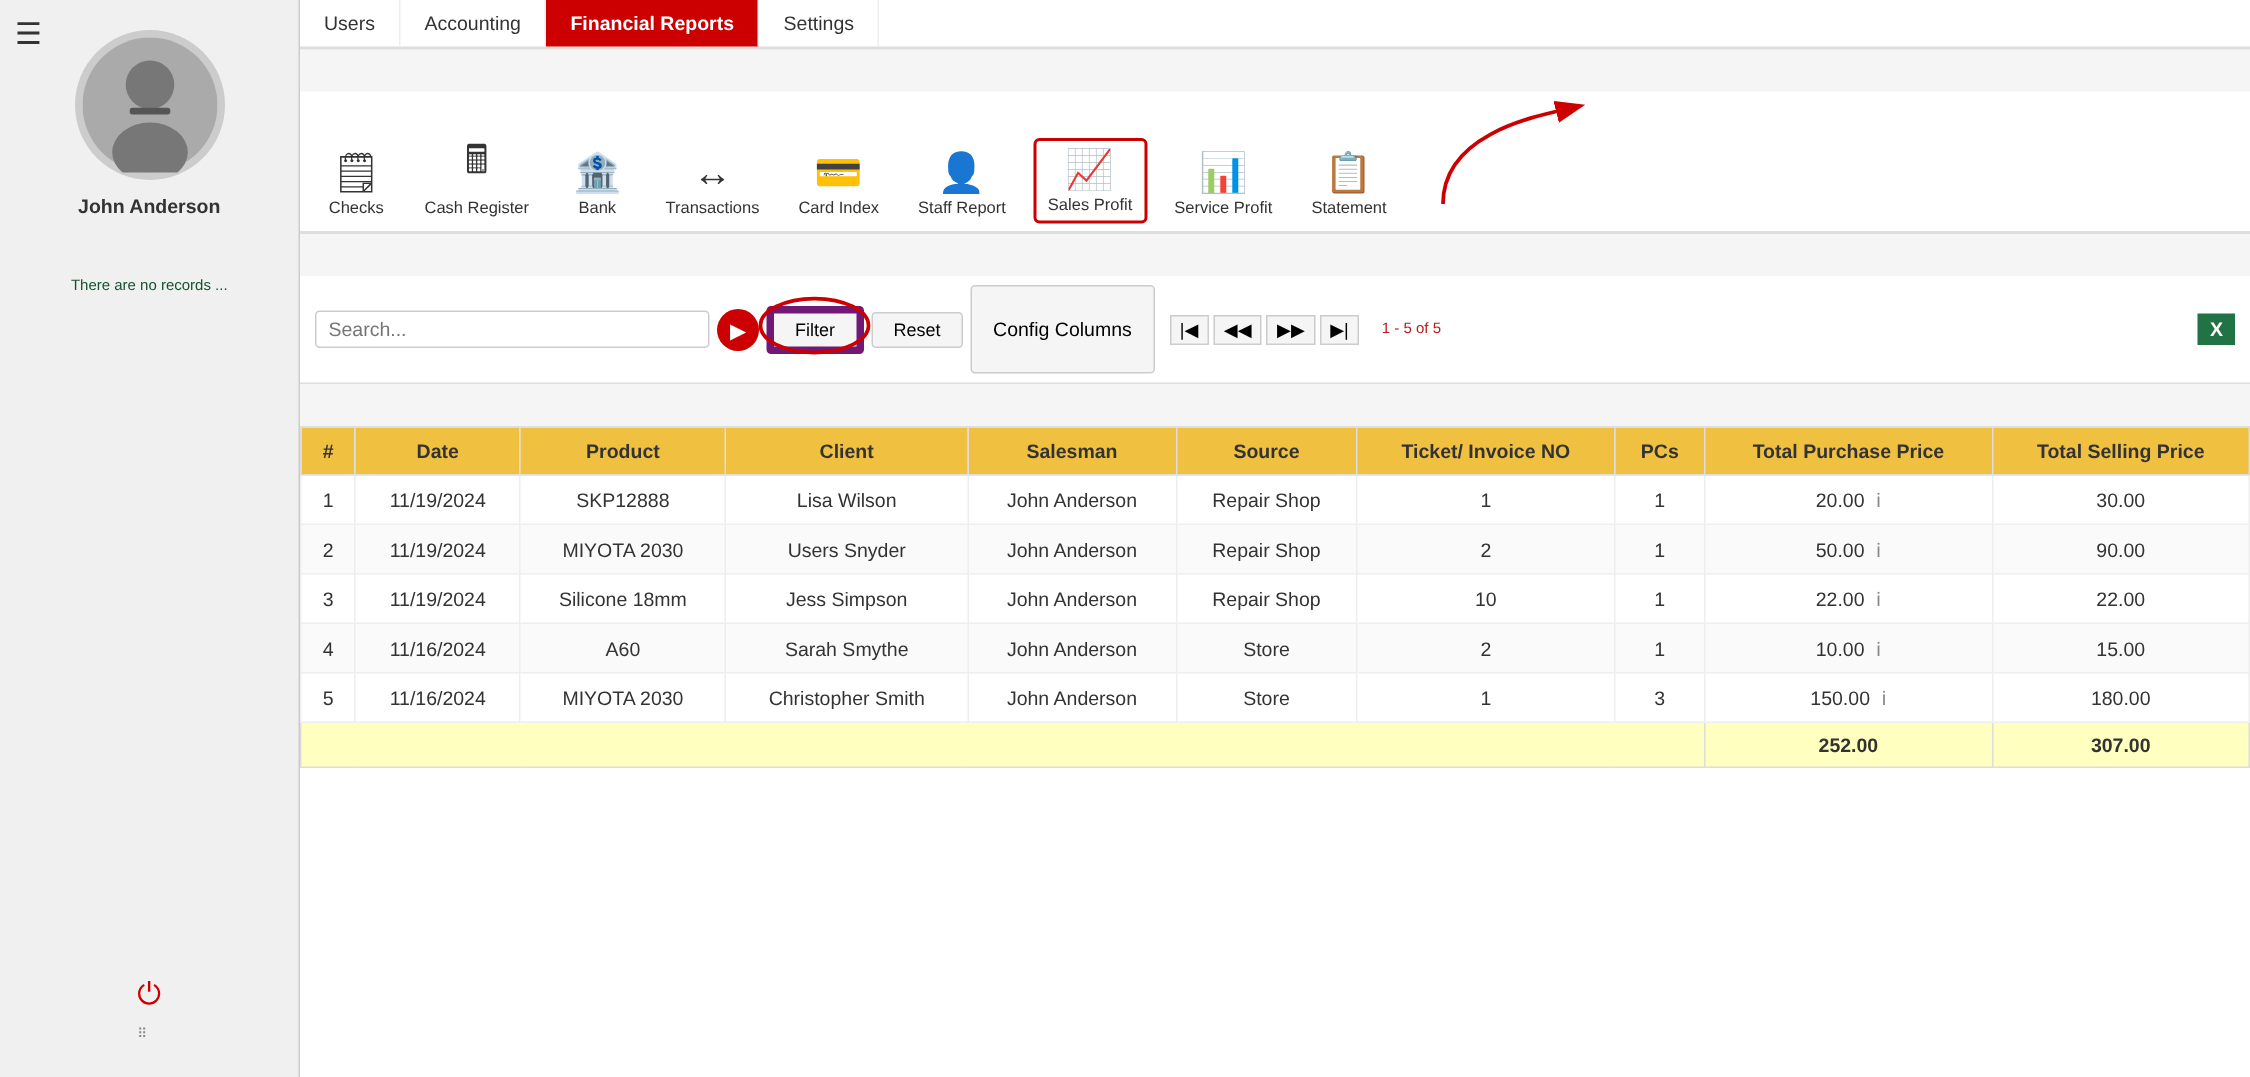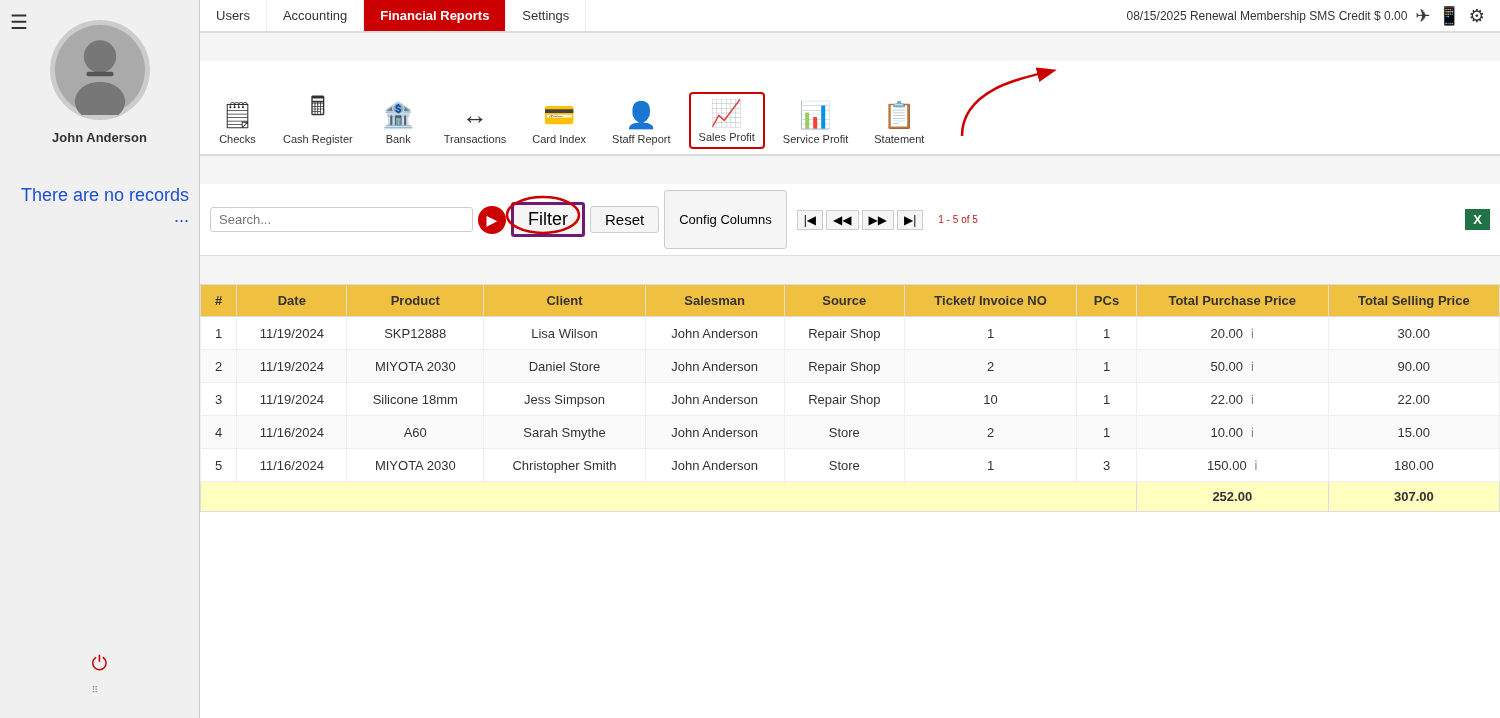--- a/index.html
+++ b/index.html
@@ -36,23 +36,23 @@
       align-items: center;
       justify-content: center;
     }
     .user-name {
       font-size: 13px;
       font-weight: bold;
       color: #333;
       margin-bottom: 40px;
     }
     .no-records {
-      font-size: 18px;
-      color: #1d4ed8;
-      text-align: right;
+      font-size: 10px;
+      color: #14532d;
+      text-align: left;
       padding: 0 10px;
     }
     .power-btn {
       position: absolute;
       bottom: 20px;
       color: #cc0000;
       font-size: 20px;
       cursor: pointer;
     }
 
@@ -155,32 +155,32 @@
       cursor: pointer;
       display: flex;
       align-items: center;
       justify-content: center;
       color: white;
       font-size: 14px;
     }
     .filter-btn {
       padding: 4px 14px;
       background: #f5f5f5;
-      border: 3px solid #701a75;
+      border: 5px solid #701a75;
       border-radius: 3px;
       cursor: pointer;
-      font-size: 18px;
+      font-size: 12px;
     }
     .reset-btn {
       padding: 4px 14px;
       background: #f5f5f5;
       border: 1px solid #ccc;
       border-radius: 3px;
       cursor: pointer;
-      font-size: 15px;
+      font-size: 12px;
     }
     .config-btn {
       padding: 21px 14px;
       background: #f5f5f5;
       border: 1px solid #ccc;
       border-radius: 3px;
       cursor: pointer;
       font-size: 13px;
     }
     .pagination {
@@ -282,26 +282,20 @@
   <div class="power-btn">⏻<br><span style="font-size:9px;color:#888;">⠿</span></div>
 </div>
 
 <div class="main">
 
   <div class="top-nav">
     <div class="nav-tab">Users</div>
     <div class="nav-tab">Accounting</div>
     <div class="nav-tab active">Financial Reports</div>
     <div class="nav-tab">Settings</div>
-    <div class="nav-right">
-      <span>08/15/2025 Renewal Membership  SMS Credit $ 0.00</span>
-      <span class="nav-icon">✈</span>
-      <span class="nav-icon">📱</span>
-      <span class="nav-icon">⚙</span>
-    </div>
   </div>
 
   <div class="toolbar">
     <div class="toolbar-item">
       <span class="toolbar-icon">🗒</span>
       <span>Checks</span>
     </div>
     <div class="toolbar-item">
       <span class="toolbar-icon">🖩</span>
       <span>Cash Register</span>
@@ -394,21 +388,21 @@
     <td>Repair Shop</td>
     <td>1</td>
     <td>1</td>
     <td>20.00 <i class="info-icon">ℹ</i></td>
     <td>30.00</td>
   </tr>
           <tr>
     <td>2</td>
     <td>11/19/2024</td>
     <td>MIYOTA 2030</td>
-    <td>Daniel Store</td>
+    <td>Users Snyder</td>
     <td>John Anderson</td>
     <td>Repair Shop</td>
     <td>2</td>
     <td>1</td>
     <td>50.00 <i class="info-icon">ℹ</i></td>
     <td>90.00</td>
   </tr>
           <tr>
     <td>3</td>
     <td>11/19/2024</td>

